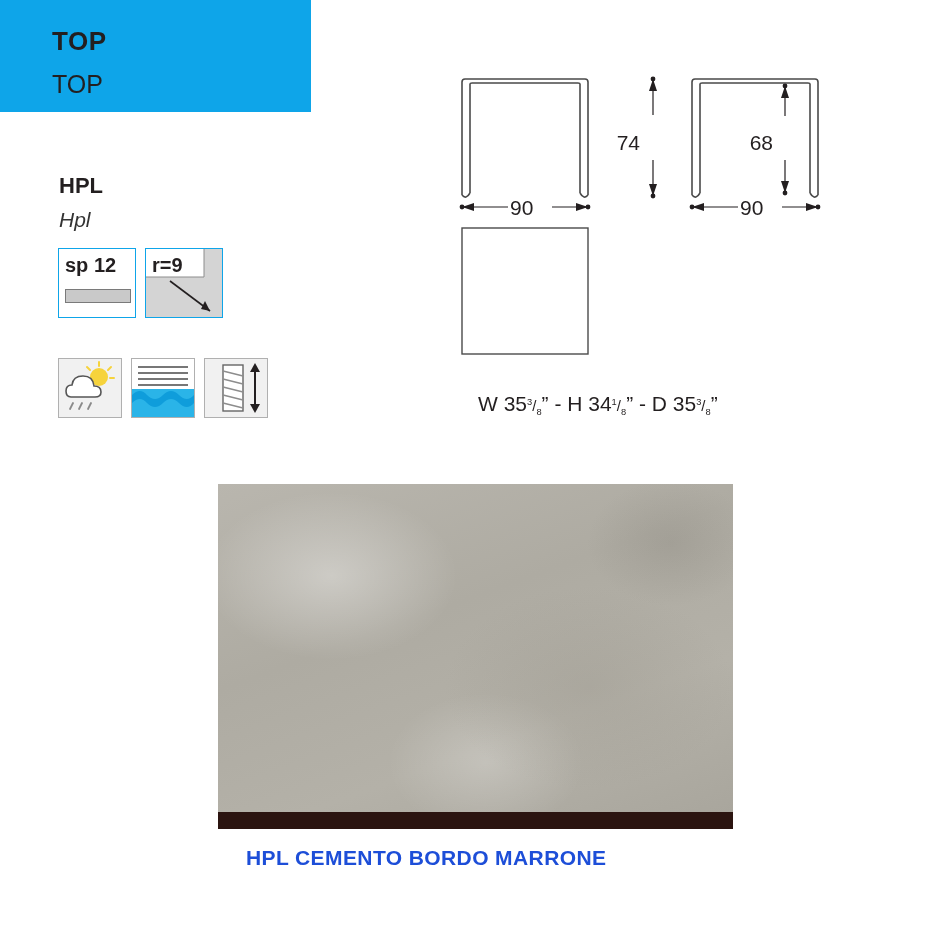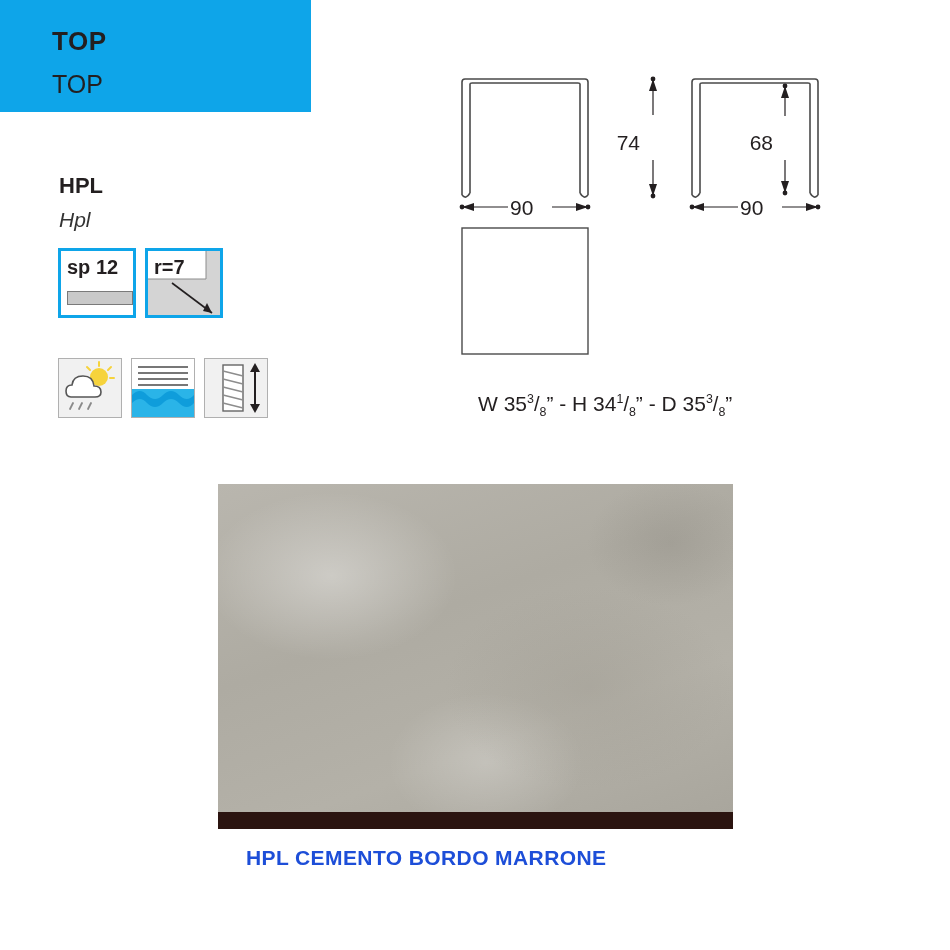--- a/index.html
+++ b/index.html
@@ -56,21 +56,21 @@
     left: 59px;
     top: 208px;
     font-size: 21px;
     font-style: italic;
     color: #333;
   }
 
   
   .spec-box {
     position: absolute;
-    border: 3px solid #0ea5e9;
+    border: 1px solid #0ea5e9;
     background: #ffffff;
     box-sizing: border-box;
   }
   #spec-thickness {
     left: 58px;
     top: 248px;
     width: 78px;
     height: 70px;
   }
   #spec-thickness .spec-label {
@@ -150,21 +150,21 @@
     left: 478px;
     top: 392px;
     font-size: 21px;
     color: #231f20;
     white-space: nowrap;
   }
   .frac {
     display: inline-block;
     position: relative;
     vertical-align: baseline;
-    font-size: 20px;
+    font-size: 15px;
   }
   .frac sup {
     font-size: 0.62em;
     vertical-align: super;
   }
   .frac sub {
     font-size: 0.62em;
     vertical-align: sub;
   }
 
@@ -218,21 +218,21 @@
 <div class="mat-name">HPL</div>
 <div class="mat-name-it">Hpl</div>
 
 <div class="spec-box" id="spec-thickness">
   <div class="spec-label">sp 12</div>
   <div class="slab"></div>
 </div>
 
 <div class="spec-box" id="spec-radius">
   <div class="corner-white"></div>
-  <div class="spec-label">r=7</div>
+  <div class="spec-label">r=9</div>
   <svg class="arrow-svg" width="78" height="70">
     <line x1="24" y1="32" x2="64" y2="62" stroke="#231f20" stroke-width="1.6"></line>
     <polygon points="64,62 55,60 59,52" fill="#231f20"></polygon>
     <line x1="58" y1="0" x2="58" y2="28" stroke="#8c8c8c" stroke-width="1"></line>
     <line x1="0" y1="28" x2="58" y2="28" stroke="#8c8c8c" stroke-width="1"></line>
   </svg>
 </div>
 
 <div class="picto" id="picto-weather">
   <svg width="62" height="58" viewBox="0 0 62 58">

